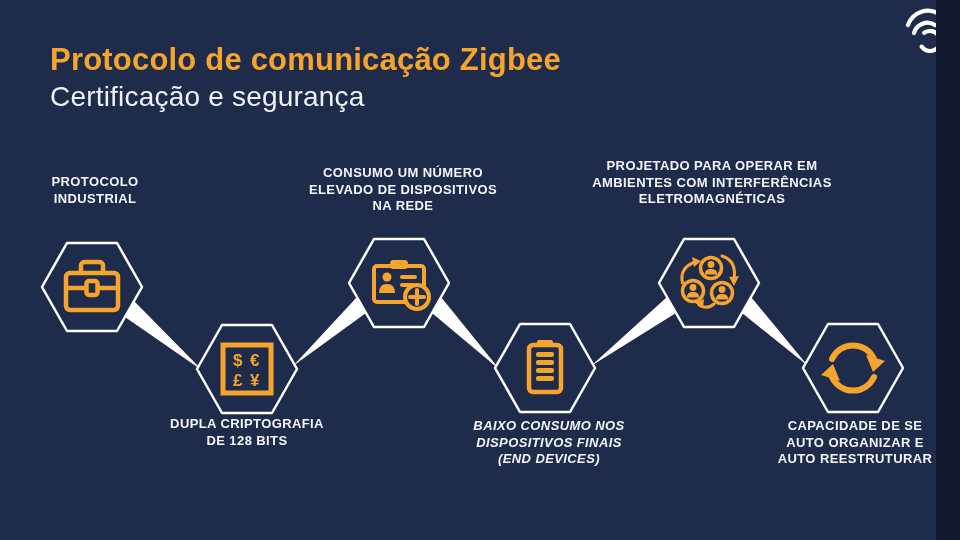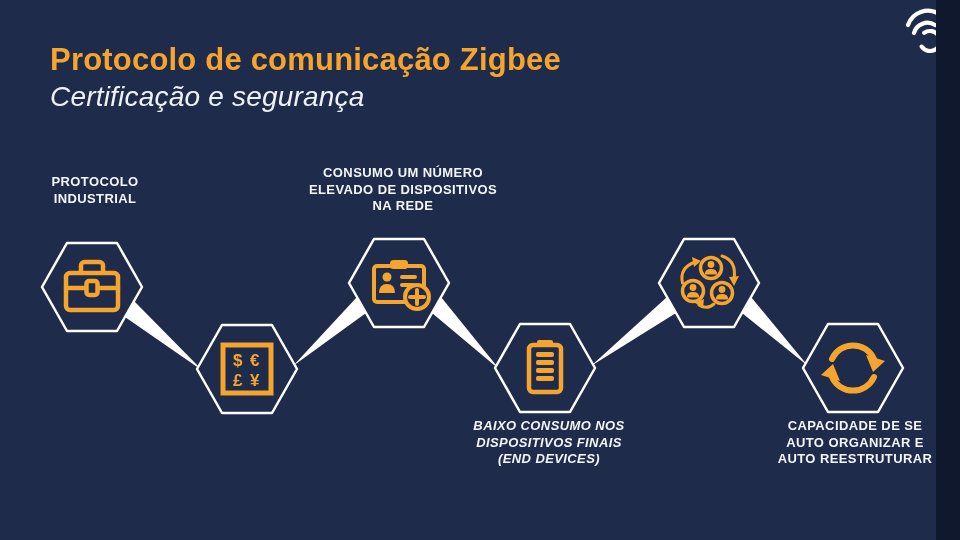--- a/index.html
+++ b/index.html
@@ -7,21 +7,21 @@
     position:relative;width:936px;height:540px;overflow:hidden;
     background:#1F2B4A;
     font-family:"Liberation Sans", sans-serif;
   }
   .title{
     position:absolute;left:50px;top:42px;
     font-size:31px;font-weight:700;color:#F5A42D;letter-spacing:.2px;
   }
   .subtitle{
     position:absolute;left:50px;top:81px;
-    font-size:28px;font-weight:400;color:#EEF1F6;letter-spacing:.2px;font-style:italic;
+    font-size:28px;font-weight:400;color:#EEF1F6;letter-spacing:.2px;
   }
   .logo{position:absolute;left:899px;top:4px;}
   .diagram{position:absolute;left:0;top:0;}
   .label{
     position:absolute;transform:translateX(-50%);
     text-align:center;color:#F3F5F9;
     font-size:13px;font-weight:700;line-height:16.5px;letter-spacing:.4px;
     white-space:pre-line;width:280px;
   }
   .cur{
@@ -132,23 +132,28 @@
       </g>
       <g fill="#F5A42D">
         <polygon points="13,-13 32,-7 20,4"></polygon>
         <polygon points="-13,13 -32,7 -20,-4"></polygon>
       </g>
     </g>
   </svg>
 
   <div class="label" style="left:95px;top:174px;">PROTOCOLO
 INDUSTRIAL</div>
+  <div class="label" style="left:247px;top:416px;">DUPLA CRIPTOGRAFIA
+DE 128 BITS</div>
   <div class="label" style="left:403px;top:165px;">CONSUMO UM NÚMERO
 ELEVADO DE DISPOSITIVOS
 NA REDE</div>
   <div class="label" style="left:549px;top:418px;font-style:italic;">BAIXO CONSUMO NOS
 DISPOSITIVOS FINAIS
 (END DEVICES)</div>
+  <div class="label" style="left:712px;top:158px;">PROJETADO PARA OPERAR EM
+AMBIENTES COM INTERFERÊNCIAS
+ELETROMAGNÉTICAS</div>
   <div class="label" style="left:855px;top:418px;">CAPACIDADE DE SE
 AUTO ORGANIZAR E
 AUTO REESTRUTURAR</div>
 
 </div>
 
 </body></html>

